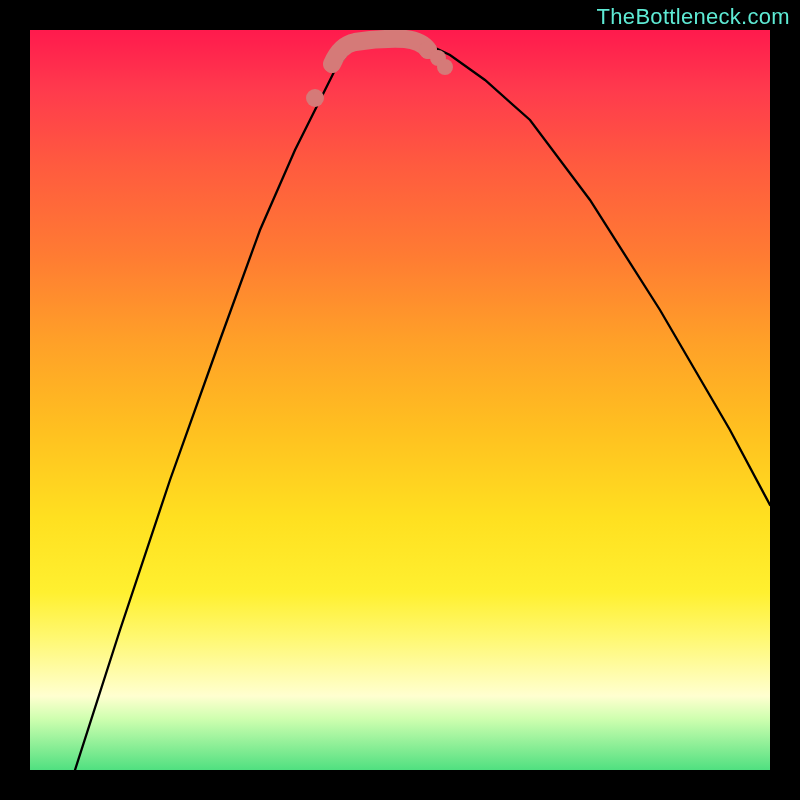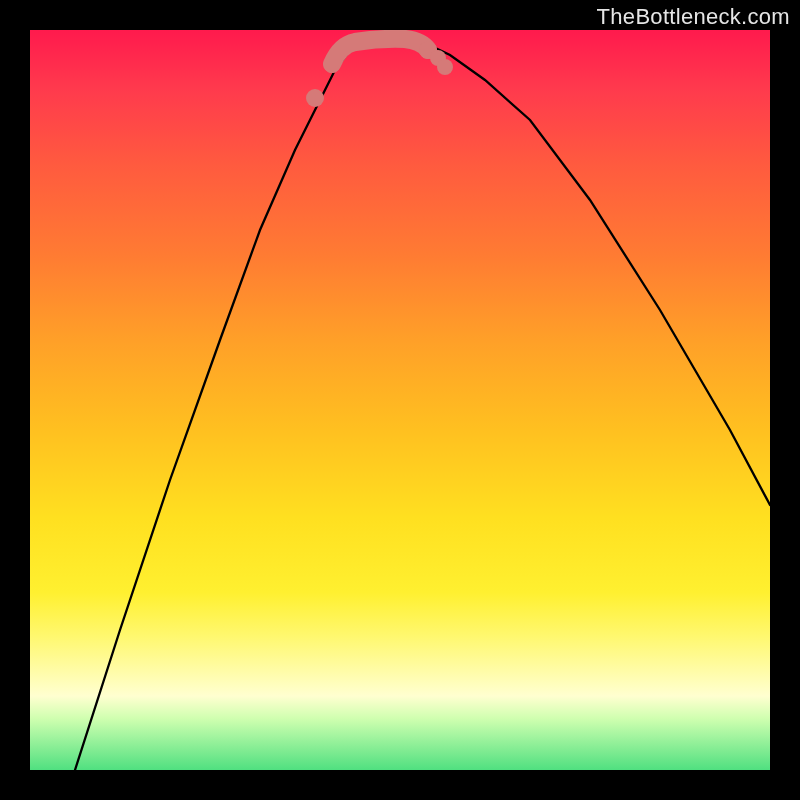--- a/index.html
+++ b/index.html
@@ -39,21 +39,21 @@
       #ffffd0 90%,
       #d0ffb0 93%,
       #50e080 100%
     );
     overflow: hidden;
   }
   .watermark {
     position: absolute;
     top: 4px;
     right: 10px;
-    color: #e5e5e5;
+    color: #5eead4;
     font-size: 22px;
     font-weight: 500;
     letter-spacing: 0.3px;
   }
   svg.curve {
     position: absolute;
     top: 0;
     left: 0;
   }
 </style>

